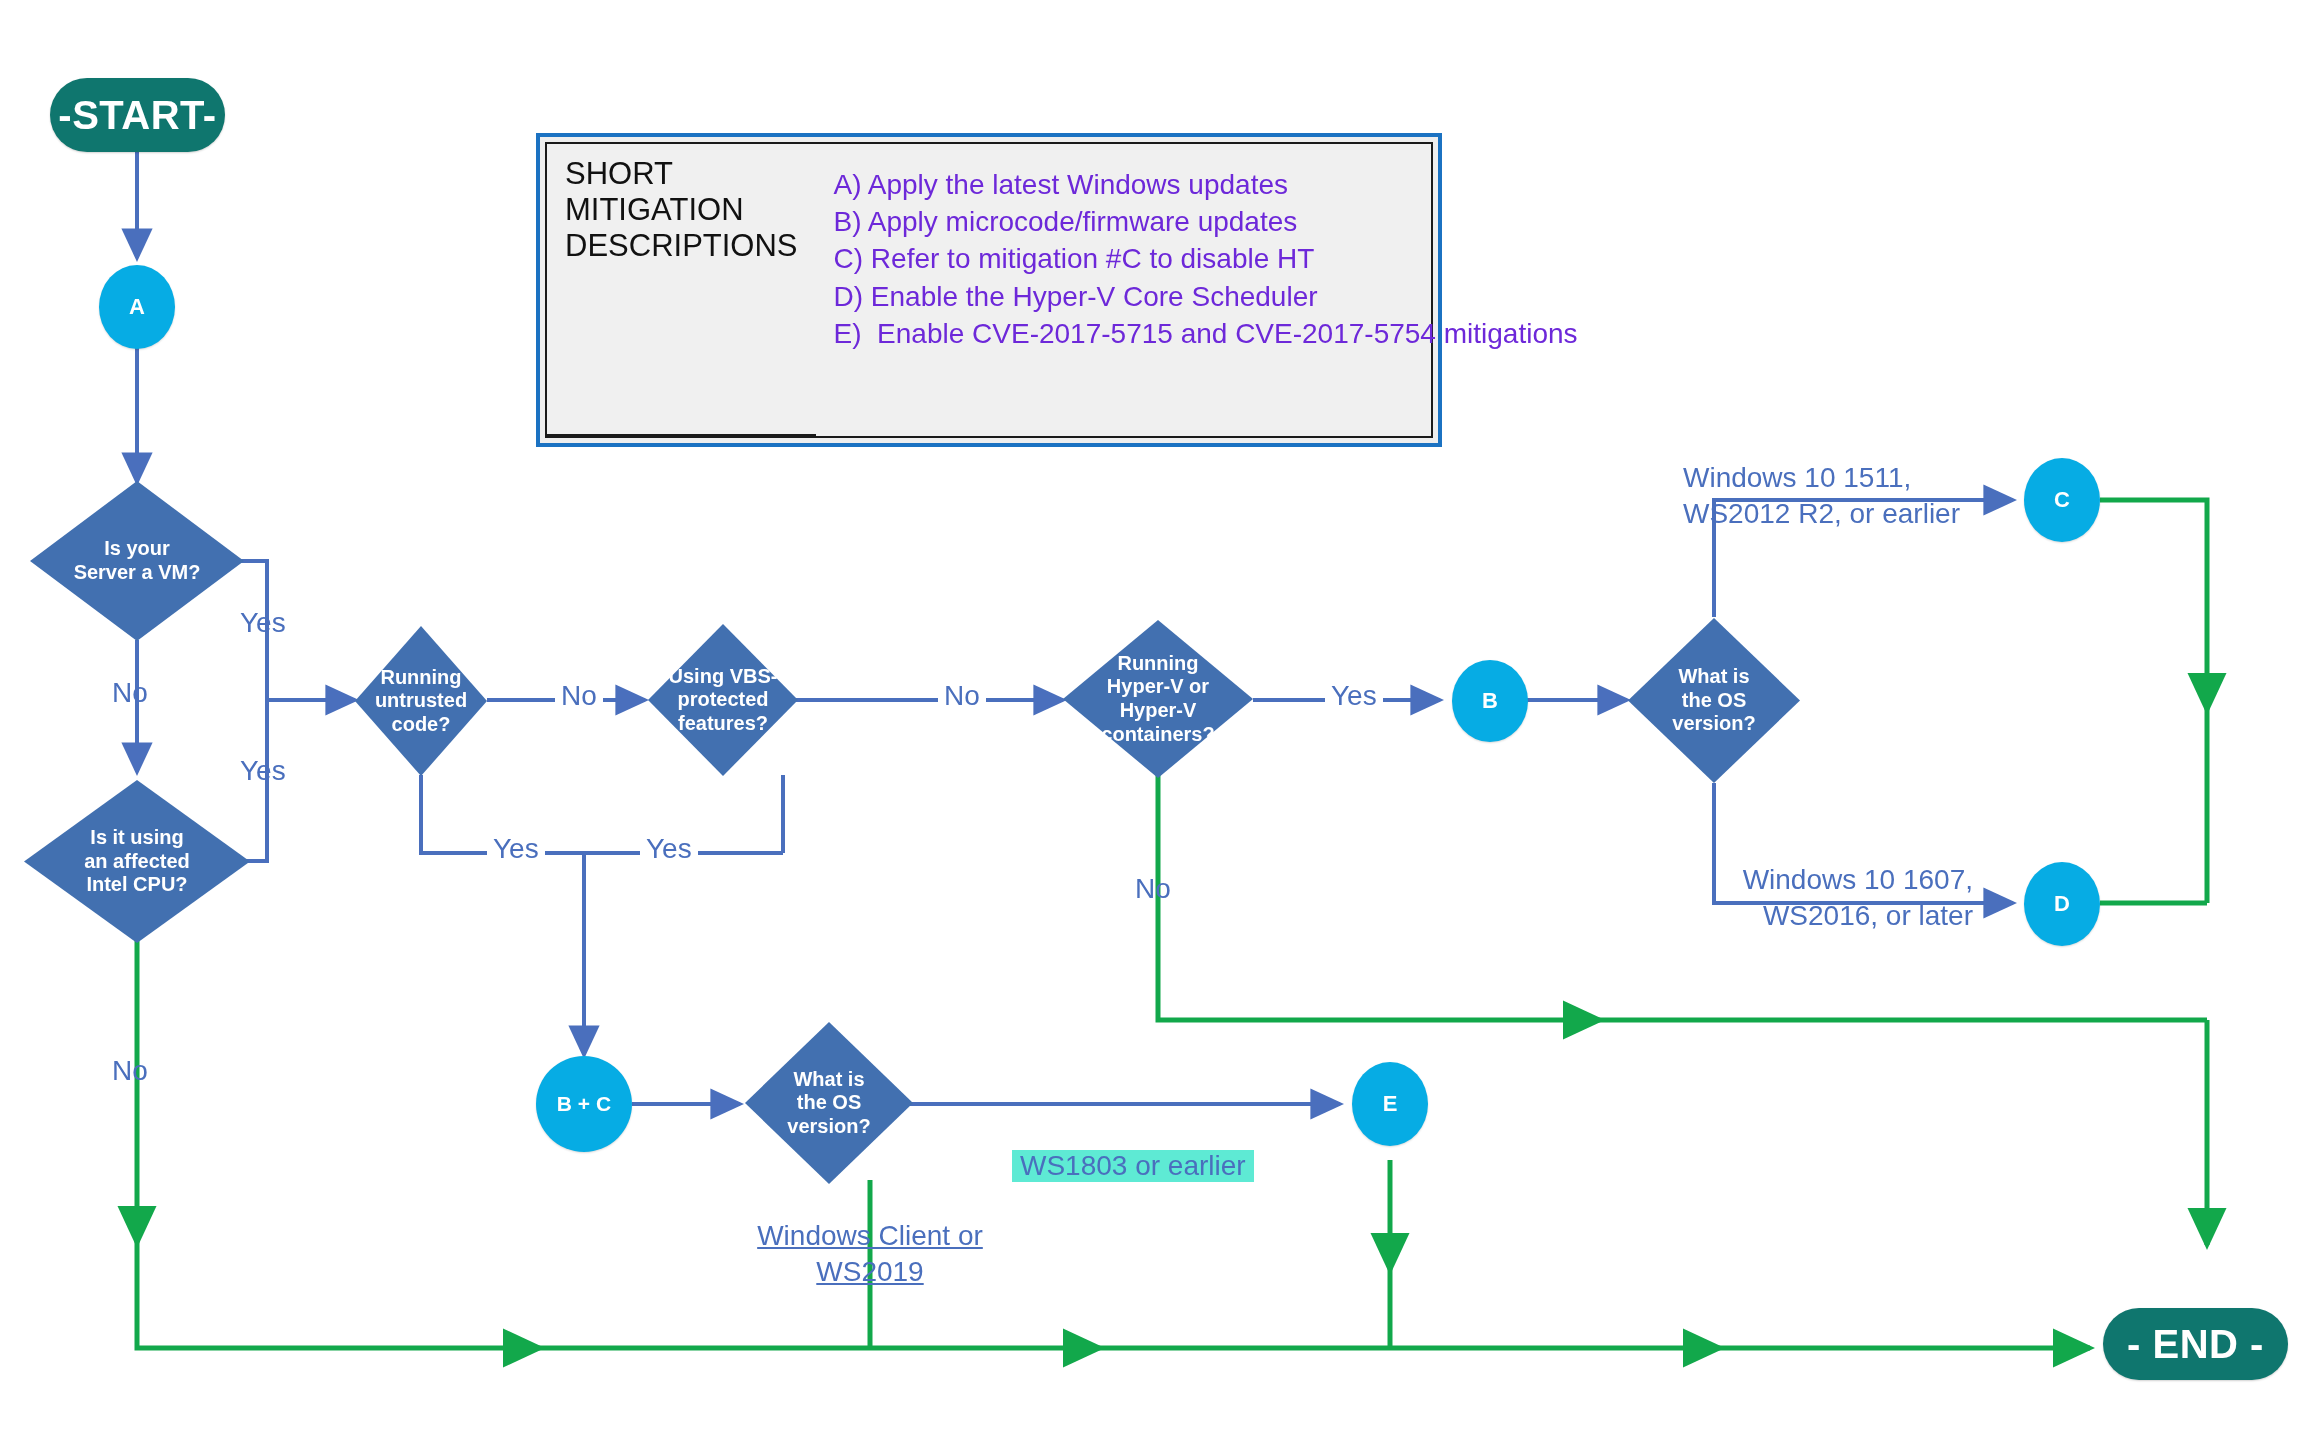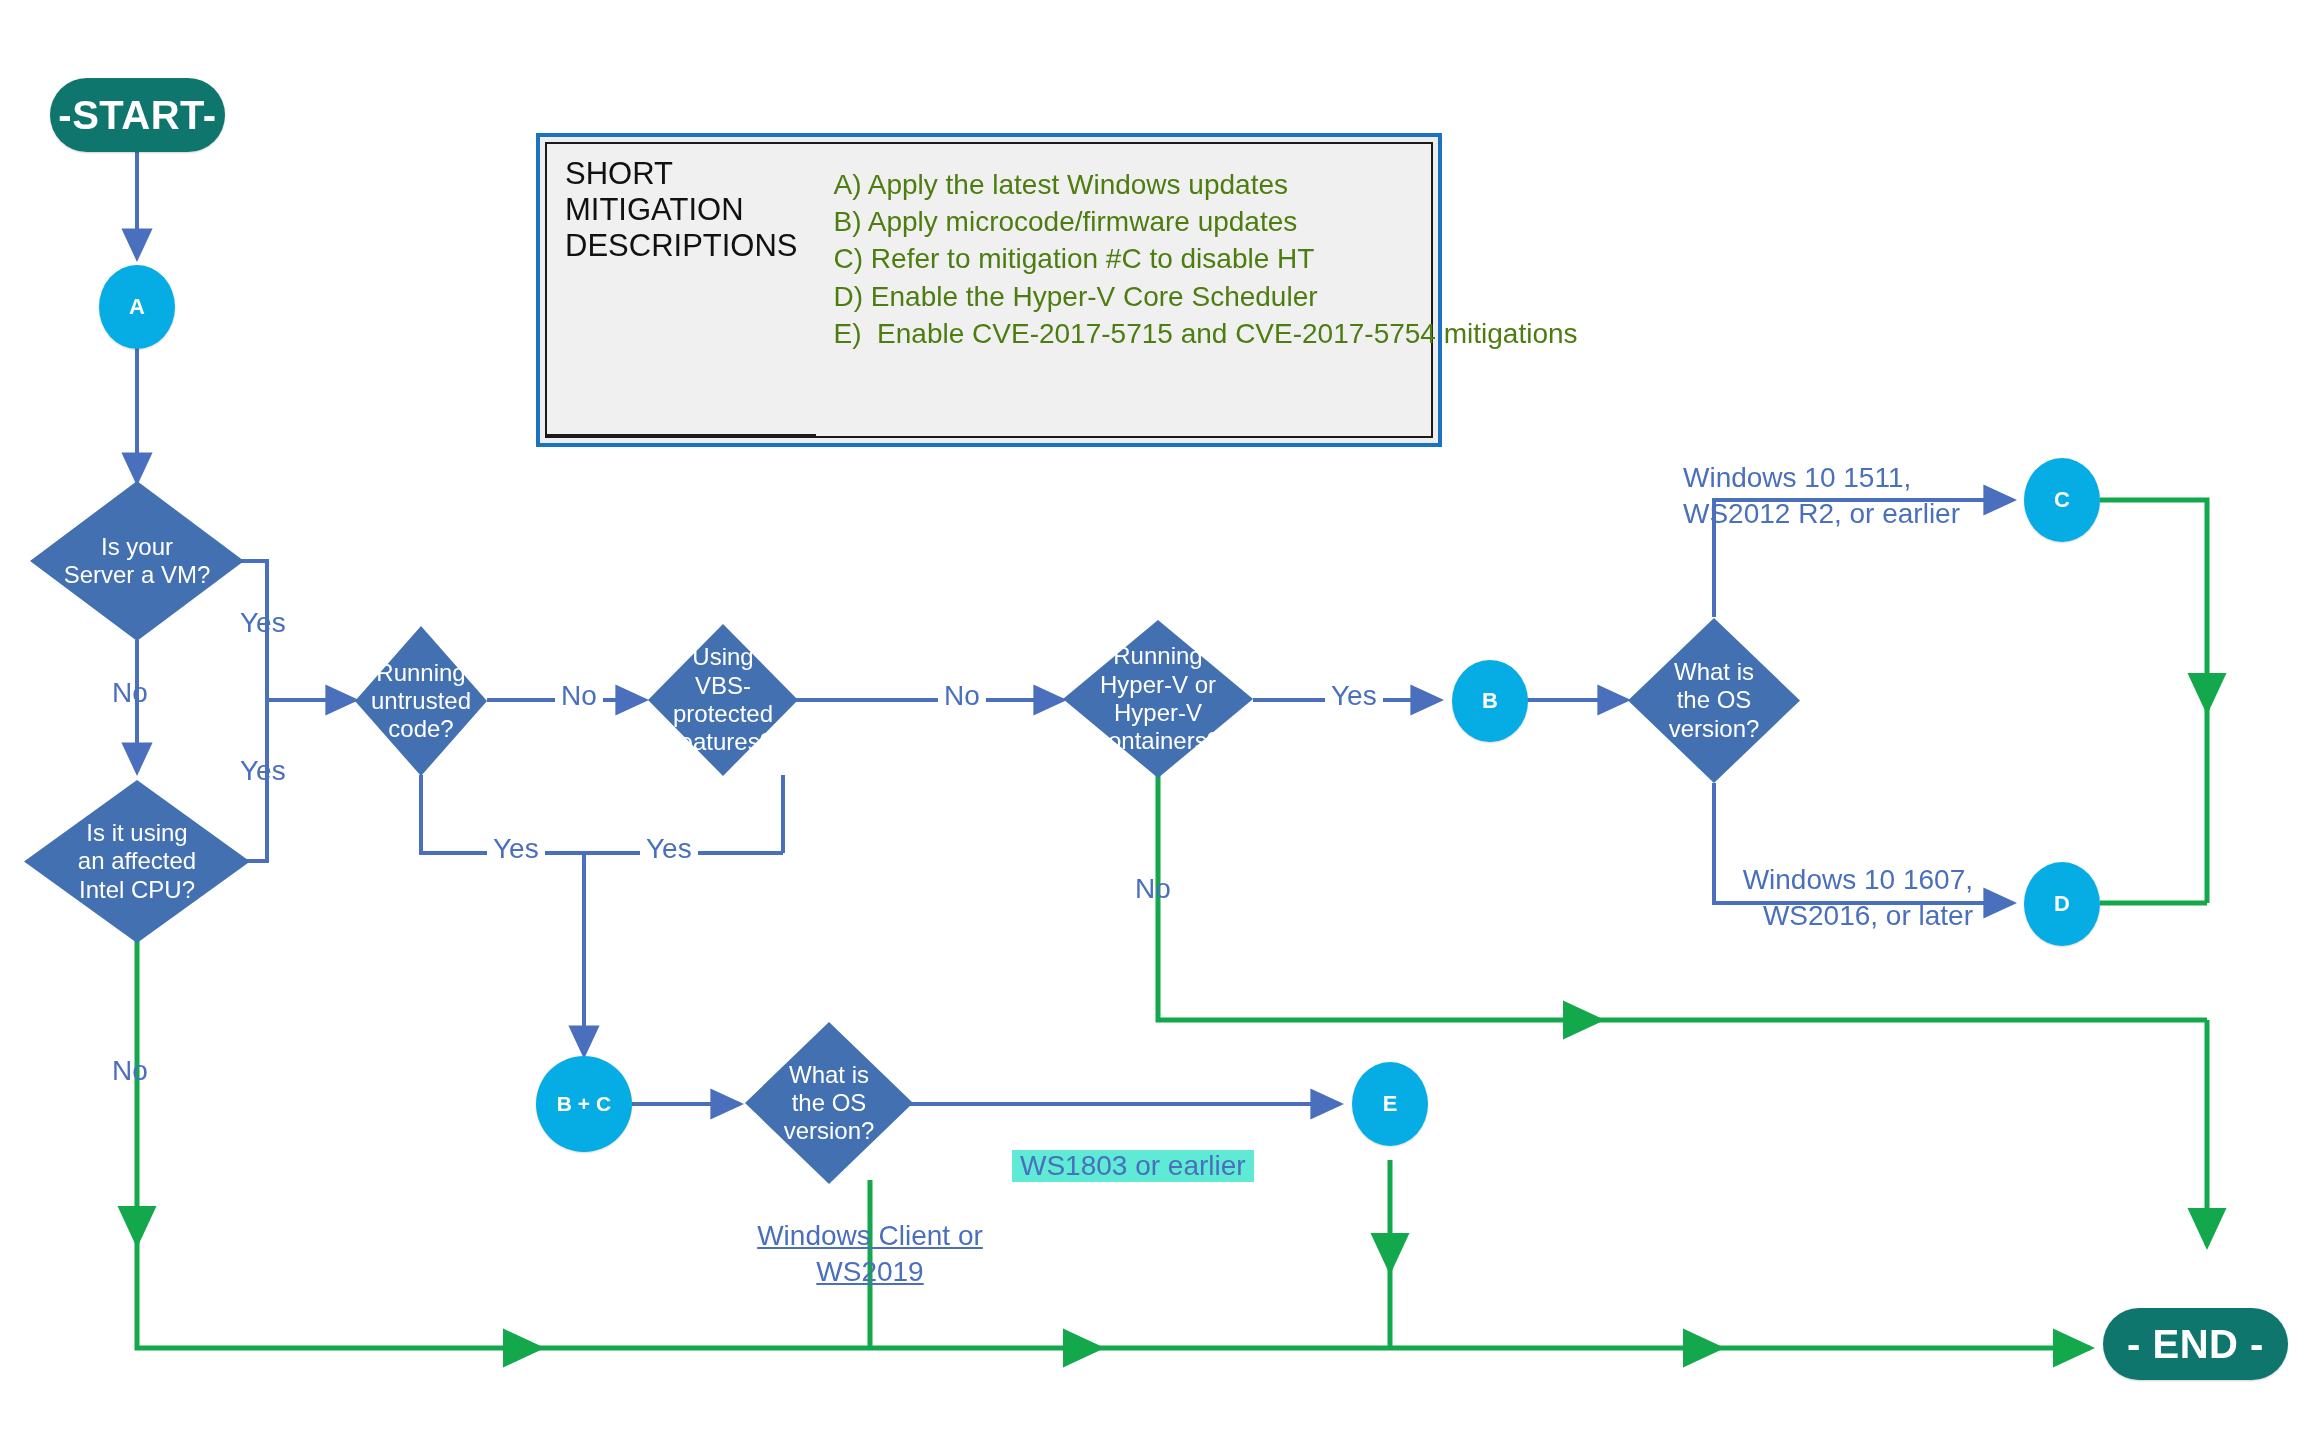--- a/index.html
+++ b/index.html
@@ -17,33 +17,33 @@
 
   .mitcircle{
     background:#06ace4;color:#ffffff;border-radius:50%;
     font-size:22px;font-weight:bold;
     box-shadow:0 1px 2px rgba(0,0,0,.15);
   }
 
   .diamond{color:#ffffff;}
   .diamond .dshape{position:absolute;left:0;top:0;width:100%;height:100%;background:#4270b0;
      clip-path:polygon(50% 0,100% 50%,50% 100%,0 50%);}
-  .diamond .dtext{position:relative;z-index:2;width:76%;line-height:1.18;font-size:24px;}
+  .diamond .dtext{position:relative;z-index:2;width:76%;line-height:1.18;font-size:20px;font-weight:bold;}
 
   .edgelabel{position:absolute;color:#4a6fbd;font-size:28px;white-space:nowrap;}
   .edgelabel.multi{line-height:1.28;text-align:center;white-space:normal;}
 
   
   #legend{position:absolute;left:536px;top:133px;width:906px;height:314px;
       border:4px solid #1b72c2;background:#eeeeee;box-sizing:border-box;padding:5px;}
   #legend .inner{border:2px solid #1a1a1a;height:100%;box-sizing:border-box;background:#f0f0f0;
       display:flex;flex-direction:row;}
   #legend .lg-title{font-size:31px;color:#111;padding:12px 18px 14px 18px;border-bottom:2px solid #1a1a1a;}
   #legend .lg-body{padding:22px 18px 10px 18px;}
-  #legend .lg-item{font-size:28px;color:#4d7c0f;line-height:1.33;white-space:pre;}
+  #legend .lg-item{font-size:28px;color:#6d28d9;line-height:1.33;white-space:pre;}
 </style>
 </head>
 <body>
 
 <div id="stage">
 
   <svg id="wires" viewBox="0 0 2322 1439">
     <defs>
       <marker id="arrB" markerWidth="9" markerHeight="9" refX="7.4" refY="4.5" orient="auto" markerUnits="strokeWidth">
         <path d="M0,0.6 L8.4,4.5 L0,8.4 z" fill="#4a6fbd"></path>

